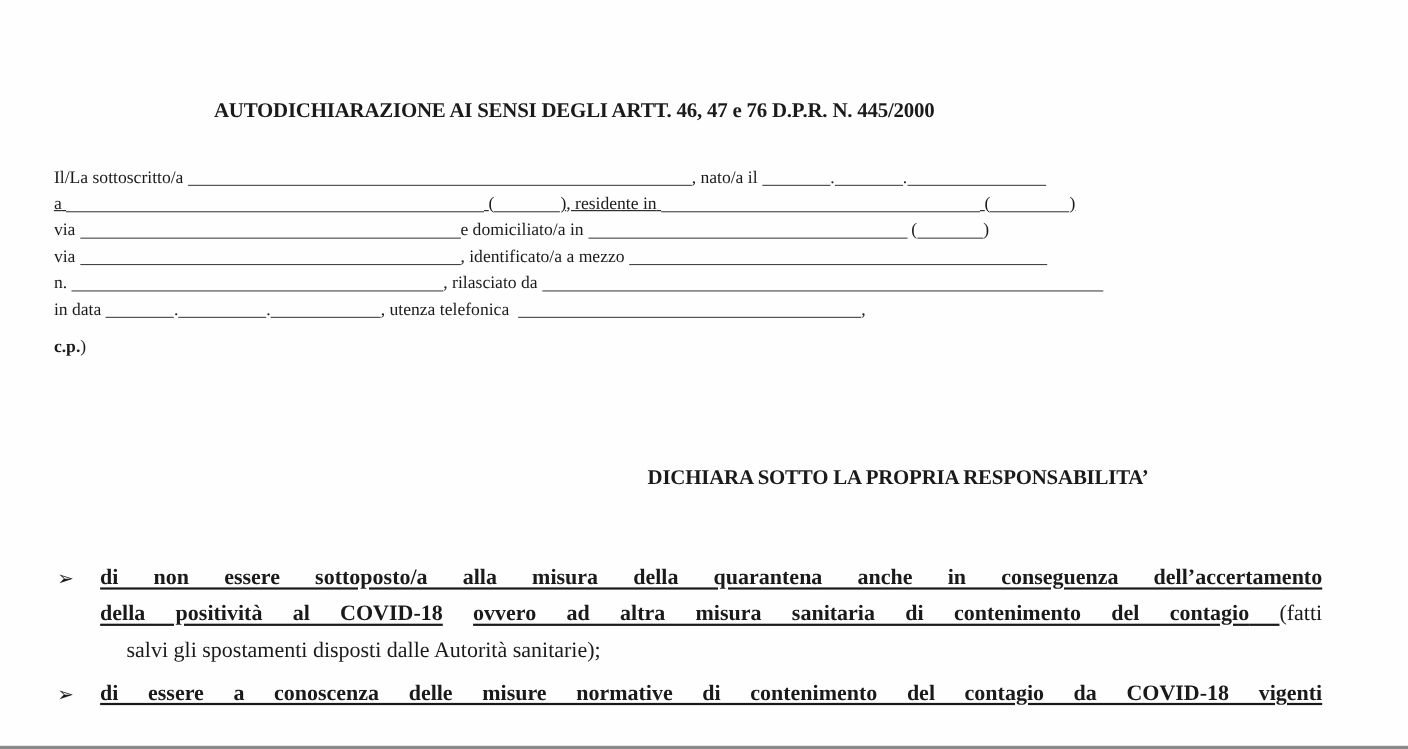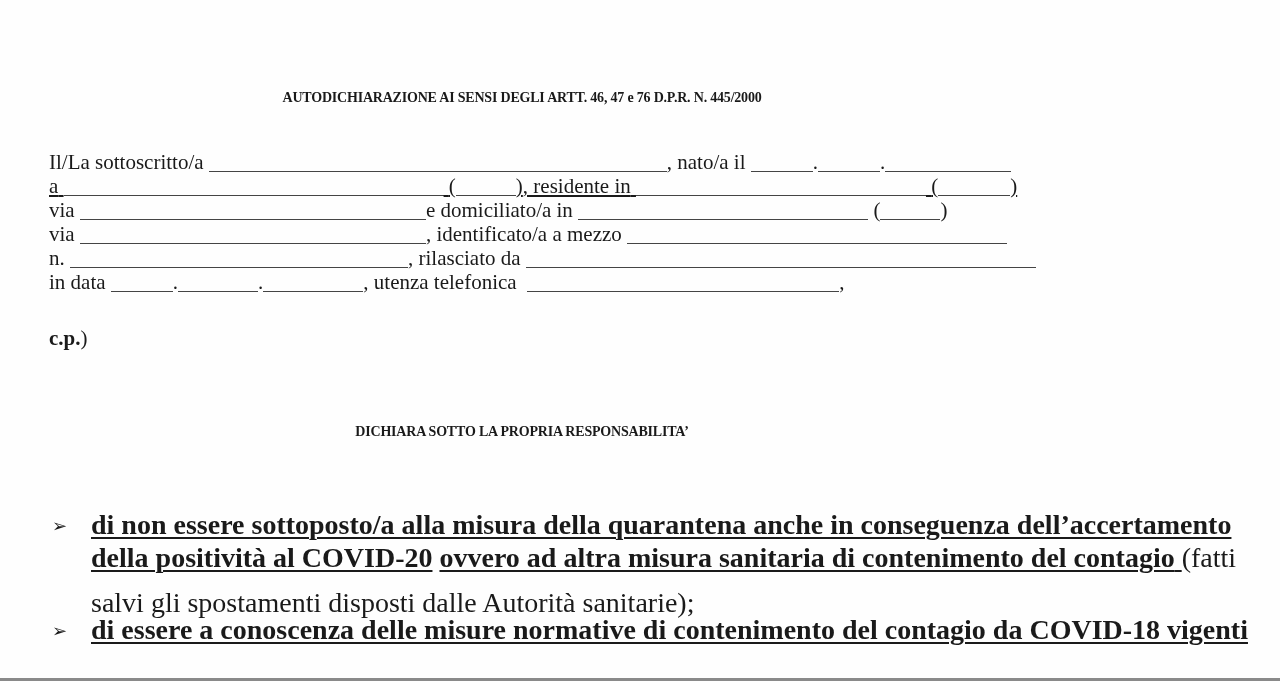--- a/index.html
+++ b/index.html
@@ -4,30 +4,30 @@
 <style>
   html, body { margin:0; padding:0; }
   body {
     width:1280px; height:681px; overflow:hidden; background:#ffffff;
     font-family:"Liberation Serif", "DejaVu Serif", serif; color:#1a1a1a;
     position:relative;
   }
   .page { position:absolute; left:0; top:0; width:1280px; height:678px; background:#fefefe; }
   .title {
     position:absolute; left:0; width:1044px; text-align:center;
-    font-weight:bold; font-size:14px; letter-spacing:-0.2px;
+    font-weight:bold; font-size:19px; letter-spacing:-0.2px;
   }
   .line {
-    position:absolute; left:49px; font-size:21px; white-space:pre; line-height:24px;
+    position:absolute; left:49px; font-size:16px; white-space:pre; line-height:24px;
   }
   .blank { display:inline-block; border-bottom:1.3px solid #444; height:18px; vertical-align:baseline; margin-bottom:-3px; }
   .b { font-weight:bold; }
   .bullet { position:absolute; left:52px; font-size:18px; }
   .bline {
-    position:absolute; left:91px; width:1111px; font-size:28px; line-height:30px;
+    position:absolute; left:91px; width:1111px; font-size:20px; line-height:30px;
     white-space:nowrap; text-align:justify; text-align-last:justify;
   }
   .u { font-weight:bold; text-decoration:underline; text-decoration-thickness:2px; text-underline-offset:3px; }
   .i { }
   .bottom-bar { position:absolute; left:0; top:678px; width:1280px; height:3px; background:#8a8a8a; }
 </style>
 </head>
 <body>
 
 <div class="page">
@@ -39,26 +39,26 @@
   <div class="line" style="top:174px;text-decoration:underline;"><span>a</span> <span class="blank" style="width:380px;"></span> <span>(</span><span class="blank" style="width:60px;"></span><span>)</span><span>, residente in</span> <span class="blank" style="width:290px;"></span> <span>(</span><span class="blank" style="width:72px;"></span><span>)</span></div>
 
   <div class="line" style="top:222px;"><span>via</span> <span class="blank" style="width:346px;"></span><span>, identificato/a a mezzo</span> <span class="blank" style="width:380px;"></span></div>
 
   <div class="line" style="top:198px;"><span>via</span> <span class="blank" style="width:346px;"></span><span>e domiciliato/a in</span> <span class="blank" style="width:290px;"></span> <span>(</span><span class="blank" style="width:60px;"></span><span>)</span></div>
 
   <div class="line" style="top:270px;"><span>in data</span> <span class="blank" style="width:62px;"></span><span>.</span><span class="blank" style="width:80px;"></span><span>.</span><span class="blank" style="width:100px;"></span><span>, utenza telefonica</span>  <span class="blank" style="width:312px;"></span><span>,</span></div>
 
   <div class="line" style="top:246px;"><span>n.</span> <span class="blank" style="width:338px;"></span><span>, rilasciato da</span> <span class="blank" style="width:510px;"></span></div>
 
-  <div class="line" style="top:326px;"><span class="b">c.p.</span><span>)</span></div>
+  <div class="line" style="top:304px;"><span class="b">c.p.</span><span>)</span></div>
 
-  <div class="title" style="top:424px;">DICHIARA SOTTO LA PROPRIA RESPONSABILITA’</div>
+  <div class="title" style="top:424px;text-align:right;">DICHIARA SOTTO LA PROPRIA RESPONSABILITA’</div>
 
   <div class="bullet" style="top:515px;">➢</div>
   <div class="bline" style="top:510px;"><span class="u">di non essere sottoposto/a alla misura della quarantena anche in conseguenza dell’accertamento</span></div>
-  <div class="bline" style="top:543px;"><span class="u">della positività al COVID-20</span> <span class="u">ovvero ad altra misura sanitaria di contenimento del contagio</span><span class="u" style="text-decoration:underline;"> </span><span>(</span><span class="i">fatti</span></div>
-  <div class="bline" style="top:588px; text-align-last:left;"><span class="i">salvi gli spostamenti disposti dalle Autorità sanitarie</span><span>);</span></div>
+  <div class="bline" style="top:543px;"><span class="u">della positività al COVID-18</span> <span class="u">ovvero ad altra misura sanitaria di contenimento del contagio</span><span class="u" style="text-decoration:underline;"> </span><span>(</span><span class="i">fatti</span></div>
+  <div class="bline" style="top:576px; text-align-last:left;margin-left:24px;"><span class="i">salvi gli spostamenti disposti dalle Autorità sanitarie</span><span>);</span></div>
 
   <div class="bullet" style="top:620px;">➢</div>
   <div class="bline" style="top:615px;"><span class="u">di essere a conoscenza delle misure normative di contenimento del contagio da COVID-18 vigenti</span></div>
 </div>
 
 <div class="bottom-bar"></div>
 
 </body></html>

